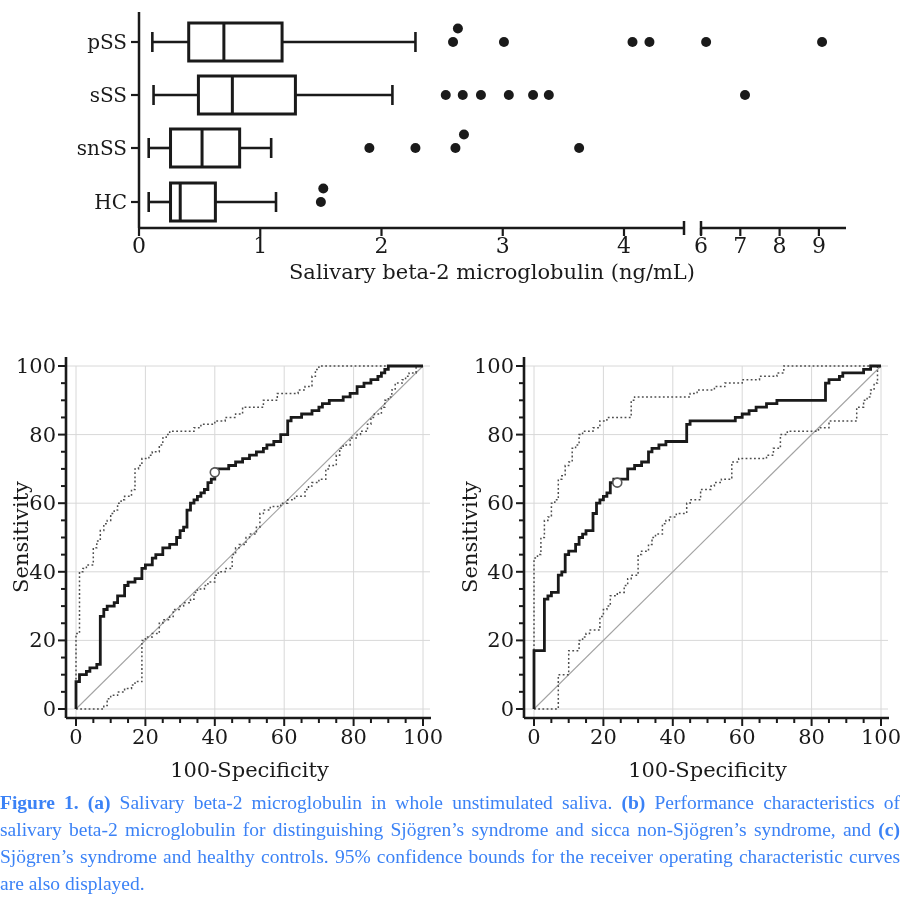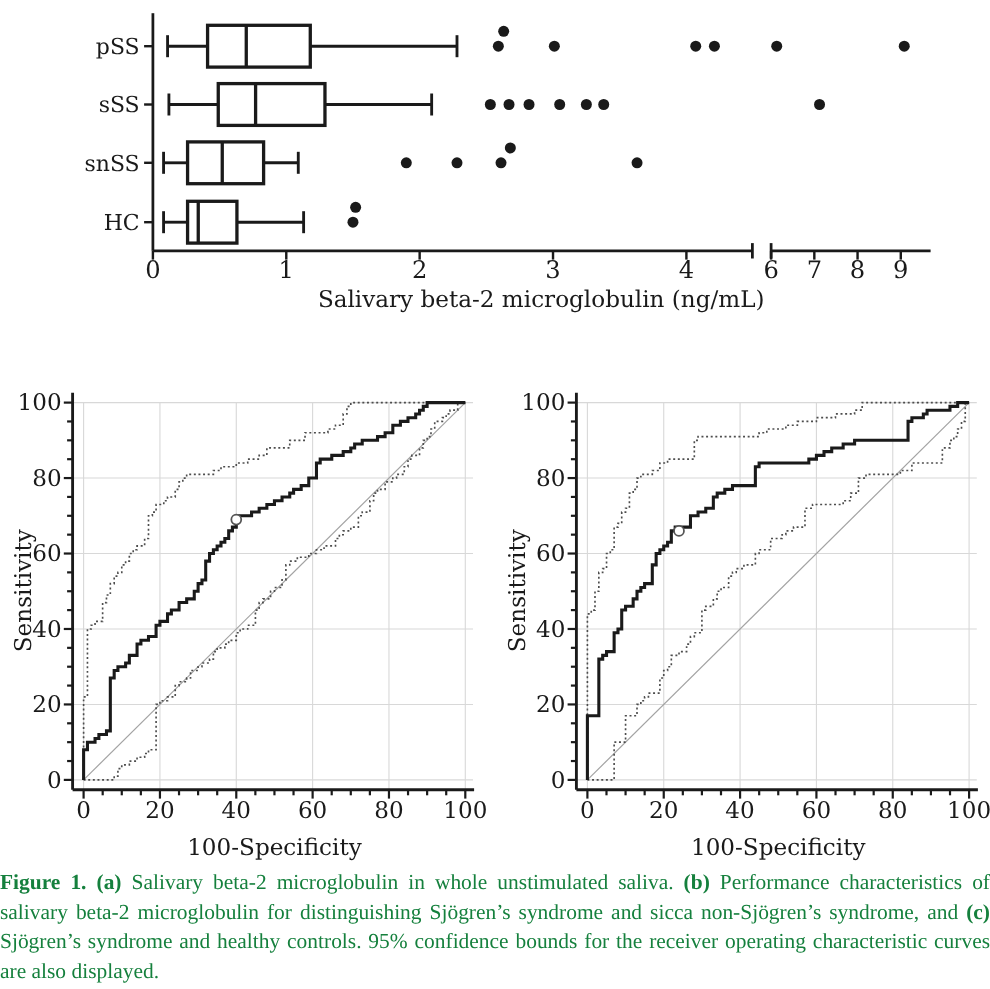--- a/index.html
+++ b/index.html
@@ -3,21 +3,21 @@
 <meta charset="utf-8">
 <style>
   html,body{margin:0;padding:0;background:#ffffff;}
   .page{position:relative;width:900px;height:899px;background:#ffffff;overflow:hidden;
         font-family:"Liberation Serif",serif;color:#111;}
   svg{position:absolute;left:0;display:block;}
   #panel-a{top:0;}
   #panel-roc{top:330px;}
   svg text{font-family:"DejaVu Serif",serif;fill:#1a1a1a;}
   #caption{position:absolute;top:789px;left:0;width:900px;margin:0;
-           font-size:19.5px;line-height:27px;text-align:justify;color:#15803d;}
+           font-size:19.5px;line-height:27px;text-align:justify;color:#3b82f6;}
   #caption b{font-weight:bold;}
 </style>
 </head>
 <body>
 
 <div class="page">
   <svg id="panel-a" width="900" height="310" viewBox="0 0 900 310" xmlns="http://www.w3.org/2000/svg">
       <line x1="139" y1="12" x2="139" y2="228" stroke="#1a1a1a" stroke-width="2.5"></line>
       <line x1="139" y1="228" x2="684" y2="228" stroke="#1a1a1a" stroke-width="2.5"></line>
       <line x1="701" y1="228" x2="846" y2="228" stroke="#1a1a1a" stroke-width="2.5"></line>

